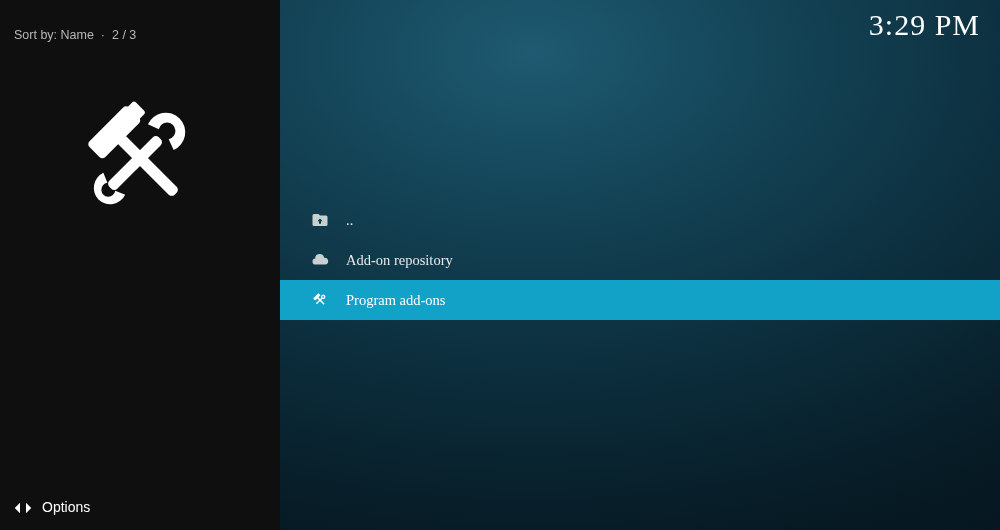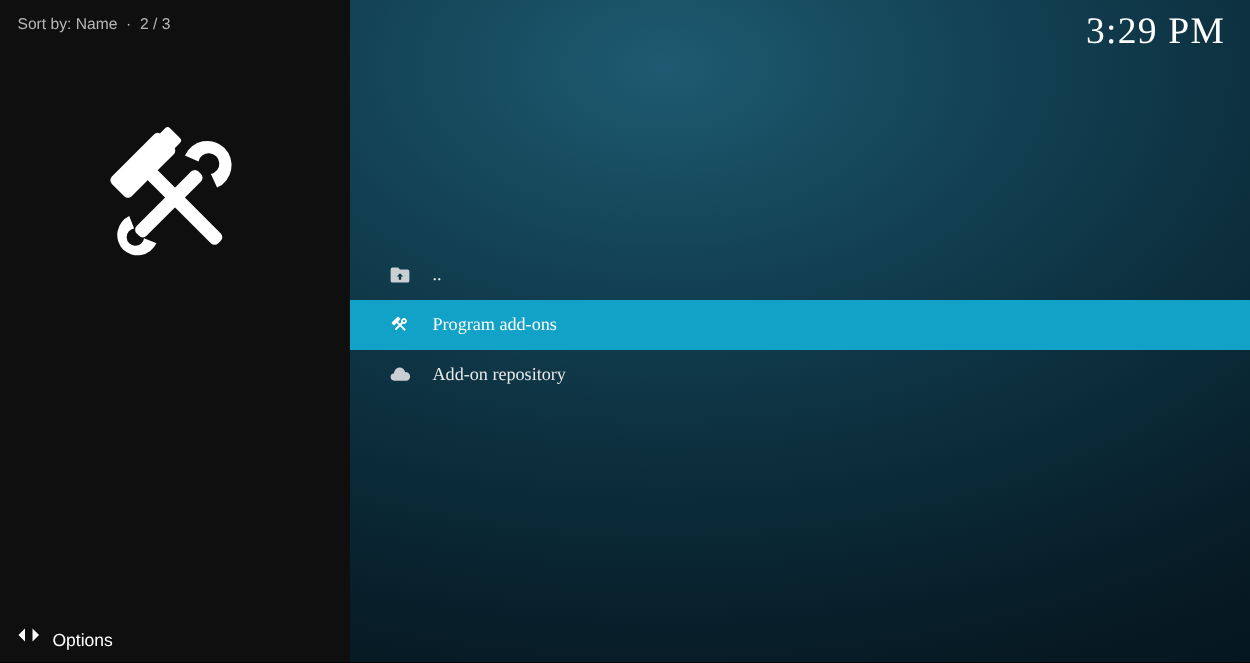--- a/index.html
+++ b/index.html
@@ -34,21 +34,21 @@
       color: #fff;
     }
     .breadcrumb {
       font-size: 22px;
       font-weight: 300;
       letter-spacing: 0.3px;
     }
     .sort-line {
       font-size: 12.5px;
       color: #b8b8b8;
-      margin-top: 2px;
+      margin-top: 18px;
     }
     .clock {
       position: absolute;
       top: 8px;
       right: 20px;
       color: #fff;
       font-size: 30px;
       font-weight: 300;
       letter-spacing: 1px;
     }
@@ -63,21 +63,21 @@
     .sidebar-icon svg {
       width: 140px;
       height: 140px;
       fill: #fff;
     }
     .footer-left {
       position: absolute;
       bottom: 10px;
       left: 14px;
       display: flex;
-      align-items: flex-end;
+      align-items: flex-start;
       gap: 10px;
       color: #fff;
       font-size: 14px;
     }
     .footer-left svg {
       width: 18px;
       height: 18px;
       fill: #fff;
     }
     .list {
@@ -162,43 +162,43 @@
   <div class="list">
 
     <div class="list-item">
       <span class="icon-slot">
         <svg viewBox="0 0 24 24">
             <path d="M10 4H4a2 2 0 0 0-2 2v12a2 2 0 0 0 2 2h16a2 2 0 0 0 2-2V8a2 2 0 0 0-2-2h-8l-2-2z"></path>
             <path d="M12 10l-3.5 3.5h2.2V17h2.6v-3.5h2.2z" fill="#0f3a49"></path>
           </svg>
       </span>
       <span>..</span>
+    </div>
+
+    <div class="list-item">
+      <span class="icon-slot">
+        <svg viewBox="0 0 24 24">
+            <path d="M19 18H6a4 4 0 0 1-.4-7.98A6 6 0 0 1 17.5 9 3.5 3.5 0 0 1 19 18z"></path>
+          </svg>
+      </span>
+      <span>Add-on repository</span>
     </div>
 
     <div class="list-item selected">
       <span class="icon-slot">
         <svg viewBox="0 0 24 24">
           <g transform="rotate(-45 12 12)">
               <rect x="11" y="7" width="2" height="13" rx="1"></rect>
               <rect x="7" y="4" width="10" height="4" rx="1"></rect>
             </g>
           <g transform="rotate(45 12 12)">
               <rect x="11" y="8" width="2" height="11" rx="1"></rect>
               <circle cx="12" cy="6" r="3"></circle>
               <circle cx="12" cy="6" r="1.2" fill="#12a2c7"></circle>
             </g>
         </svg>
       </span>
       <span>Program add-ons</span>
     </div>
 
-    <div class="list-item">
-      <span class="icon-slot">
-        <svg viewBox="0 0 24 24">
-            <path d="M19 18H6a4 4 0 0 1-.4-7.98A6 6 0 0 1 17.5 9 3.5 3.5 0 0 1 19 18z"></path>
-          </svg>
-      </span>
-      <span>Add-on repository</span>
-    </div>
-
 
   </div>
 </div>
 
 </body></html>

